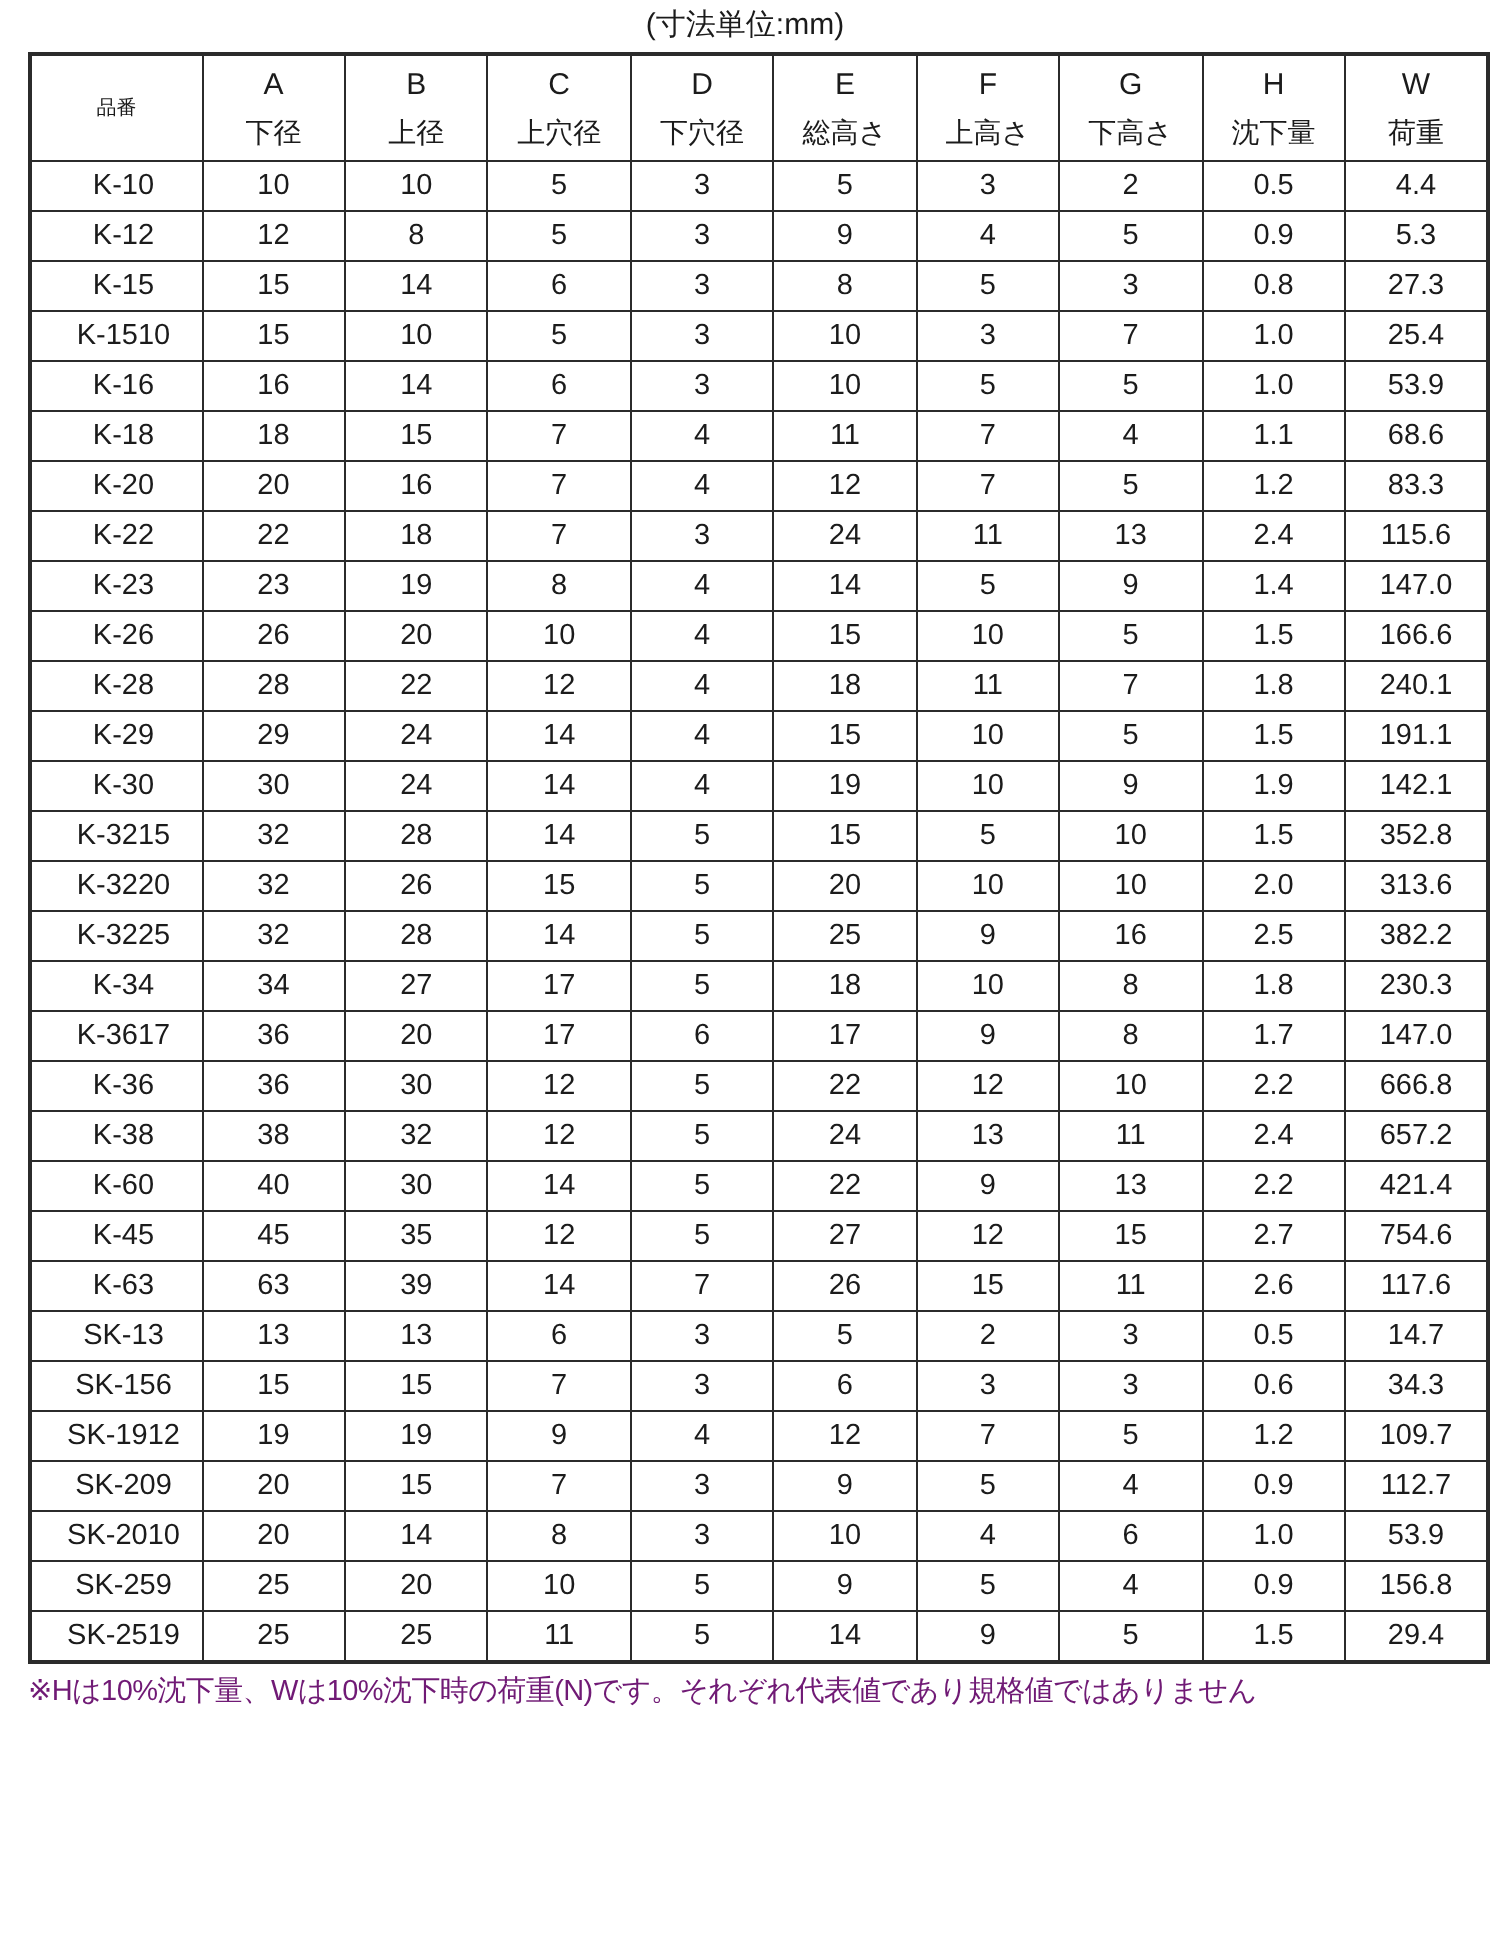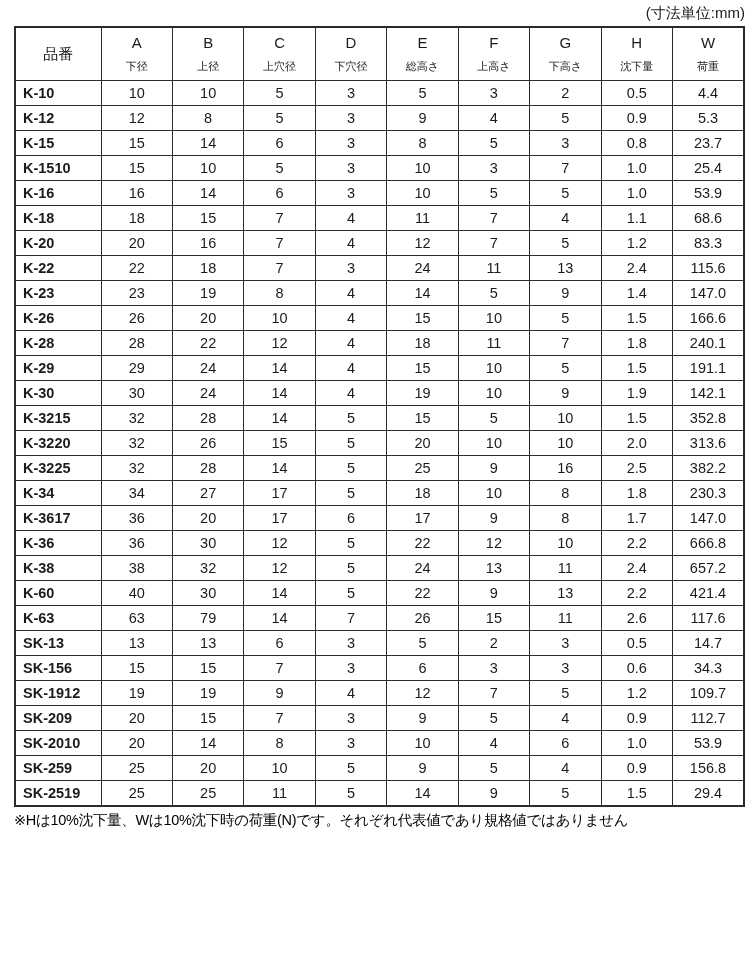--- a/index.html
+++ b/index.html
@@ -12,21 +12,21 @@
     overflow: hidden;
   }
   .page {
     position: relative;
     width: 750px;
     height: 980px;
     box-sizing: border-box;
     padding-top: 3px;
   }
   .unit-note {
-    text-align: right;
+    text-align: center;
     padding-right: 5px;
     font-size: 15px;
     height: 23px;
     line-height: 20px;
     color: #1b1b1b;
   }
   table.spec-table {
     margin-left: 14px;
     width: 731px;
     border-collapse: collapse;
@@ -44,40 +44,39 @@
   .spec-table thead th {
     height: 52px;
     font-weight: normal;
     font-size: 15px;
   }
   .spec-table thead th .col-letter {
     font-size: 15px;
     line-height: 24px;
   }
   .spec-table thead th .col-label {
-    font-size: 11px;
+    font-size: 14px;
     line-height: 22px;
   }
   .spec-table thead th.part-header {
-    font-size: 15px;
+    font-size: 10px;
   }
   .spec-table tbody td {
     height: 24px;
     font-size: 14.5px;
   }
   .spec-table tbody td.part-cell {
-    text-align: left;
+    text-align: center;
     padding-left: 7px;
-    font-weight: bold;
   }
   .footnote {
     margin: 4px 0 0 14px;
     font-size: 14.5px;
     letter-spacing: -0.3px;
-    color: #000000;
+    color: #701a75;
   }
 </style>
 </head>
 <body>
 
 <div class="page">
 
   <div class="unit-note">(寸法単位:mm)</div>
 
   <table class="spec-table">
@@ -162,21 +161,21 @@
         <tr>
           <td class="part-cell">K-15</td>
           <td>15</td>
           <td>14</td>
           <td>6</td>
           <td>3</td>
           <td>8</td>
           <td>5</td>
           <td>3</td>
           <td>0.8</td>
-          <td>23.7</td>
+          <td>27.3</td>
         </tr>
         <tr>
           <td class="part-cell">K-1510</td>
           <td>15</td>
           <td>10</td>
           <td>5</td>
           <td>3</td>
           <td>10</td>
           <td>3</td>
           <td>7</td>
@@ -381,23 +380,35 @@
           <td>30</td>
           <td>14</td>
           <td>5</td>
           <td>22</td>
           <td>9</td>
           <td>13</td>
           <td>2.2</td>
           <td>421.4</td>
         </tr>
         <tr>
+          <td class="part-cell">K-45</td>
+          <td>45</td>
+          <td>35</td>
+          <td>12</td>
+          <td>5</td>
+          <td>27</td>
+          <td>12</td>
+          <td>15</td>
+          <td>2.7</td>
+          <td>754.6</td>
+        </tr>
+        <tr>
           <td class="part-cell">K-63</td>
           <td>63</td>
-          <td>79</td>
+          <td>39</td>
           <td>14</td>
           <td>7</td>
           <td>26</td>
           <td>15</td>
           <td>11</td>
           <td>2.6</td>
           <td>117.6</td>
         </tr>
         <tr>
           <td class="part-cell">SK-13</td>

